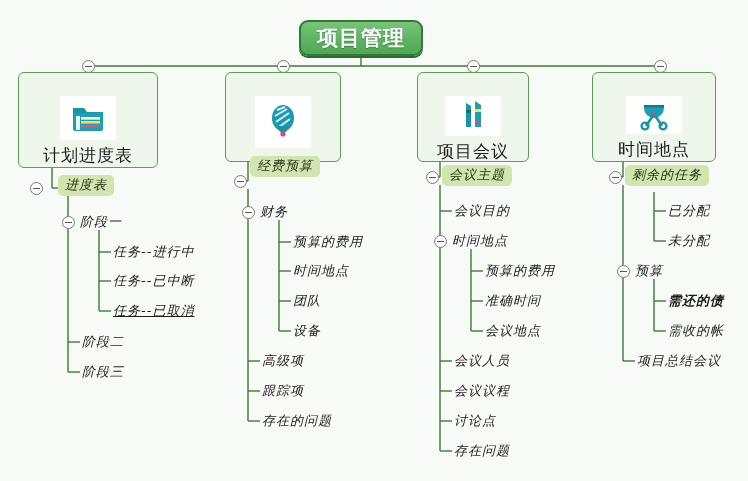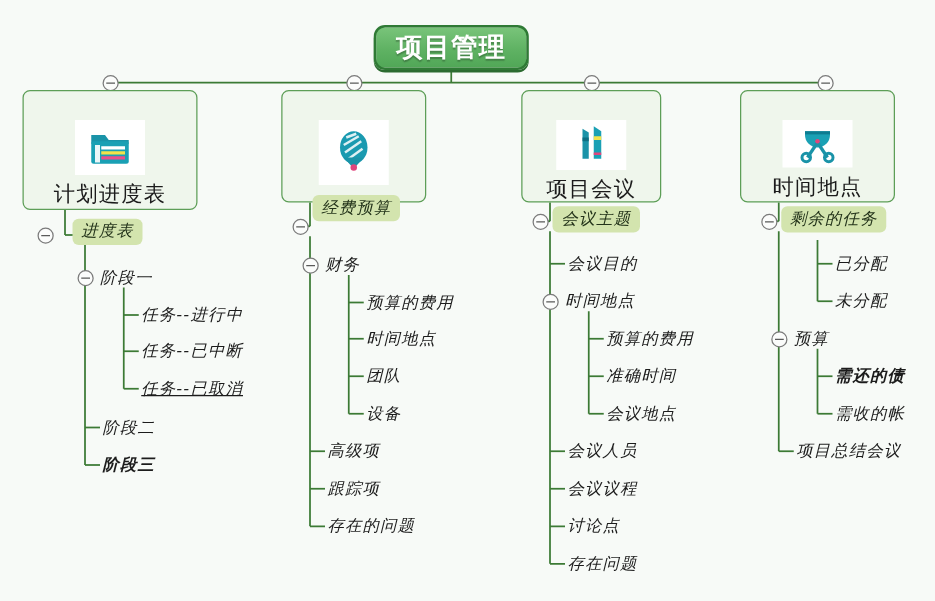--- a/index.html
+++ b/index.html
@@ -197,21 +197,21 @@
   </div>
   <div class="knob" style="left:30px;top:182px;"></div>
   <div class="pill" style="left:58px;top:175px;">进度表</div>
 
   <div class="knob" style="left:62px;top:216px;"></div>
   <div class="topic" style="left:80px;top:213px;">阶段一</div>
   <div class="topic" style="left:113px;top:272px;">任务--已中断</div>
   <div class="topic" style="left:113px;top:243px;">任务--进行中</div>
   <div class="topic" style="left:113px;top:302px;text-decoration:underline;">任务--已取消</div>
   <div class="topic" style="left:82px;top:333px;">阶段二</div>
-  <div class="topic" style="left:82px;top:363px;font-weight:bold;">阶段三</div>
+  <div class="topic" style="left:82px;top:363px;">阶段三</div>
 
   <div class="branch-box" style="left:225px;top:72px;width:116px;height:90px;">
     <div class="branch-icon">
       <svg width="36" height="40" viewBox="0 0 36 40">
         <ellipse cx="18" cy="16" rx="11" ry="13" fill="#1a9ab0"></ellipse>
         <path d="M12 8 L20 5" stroke="#ffffff" stroke-width="2" opacity=".85"></path>
         <path d="M10 14 L22 7" stroke="#ffffff" stroke-width="2" opacity=".85"></path>
         <path d="M11 20 L24 11" stroke="#ffffff" stroke-width="2" opacity=".85"></path>
         <path d="M14 25 L25 17" stroke="#ffffff" stroke-width="2" opacity=".85"></path>
         <path d="M10 24 L18 33 L26 24 z" fill="#1a93a8"></path>

